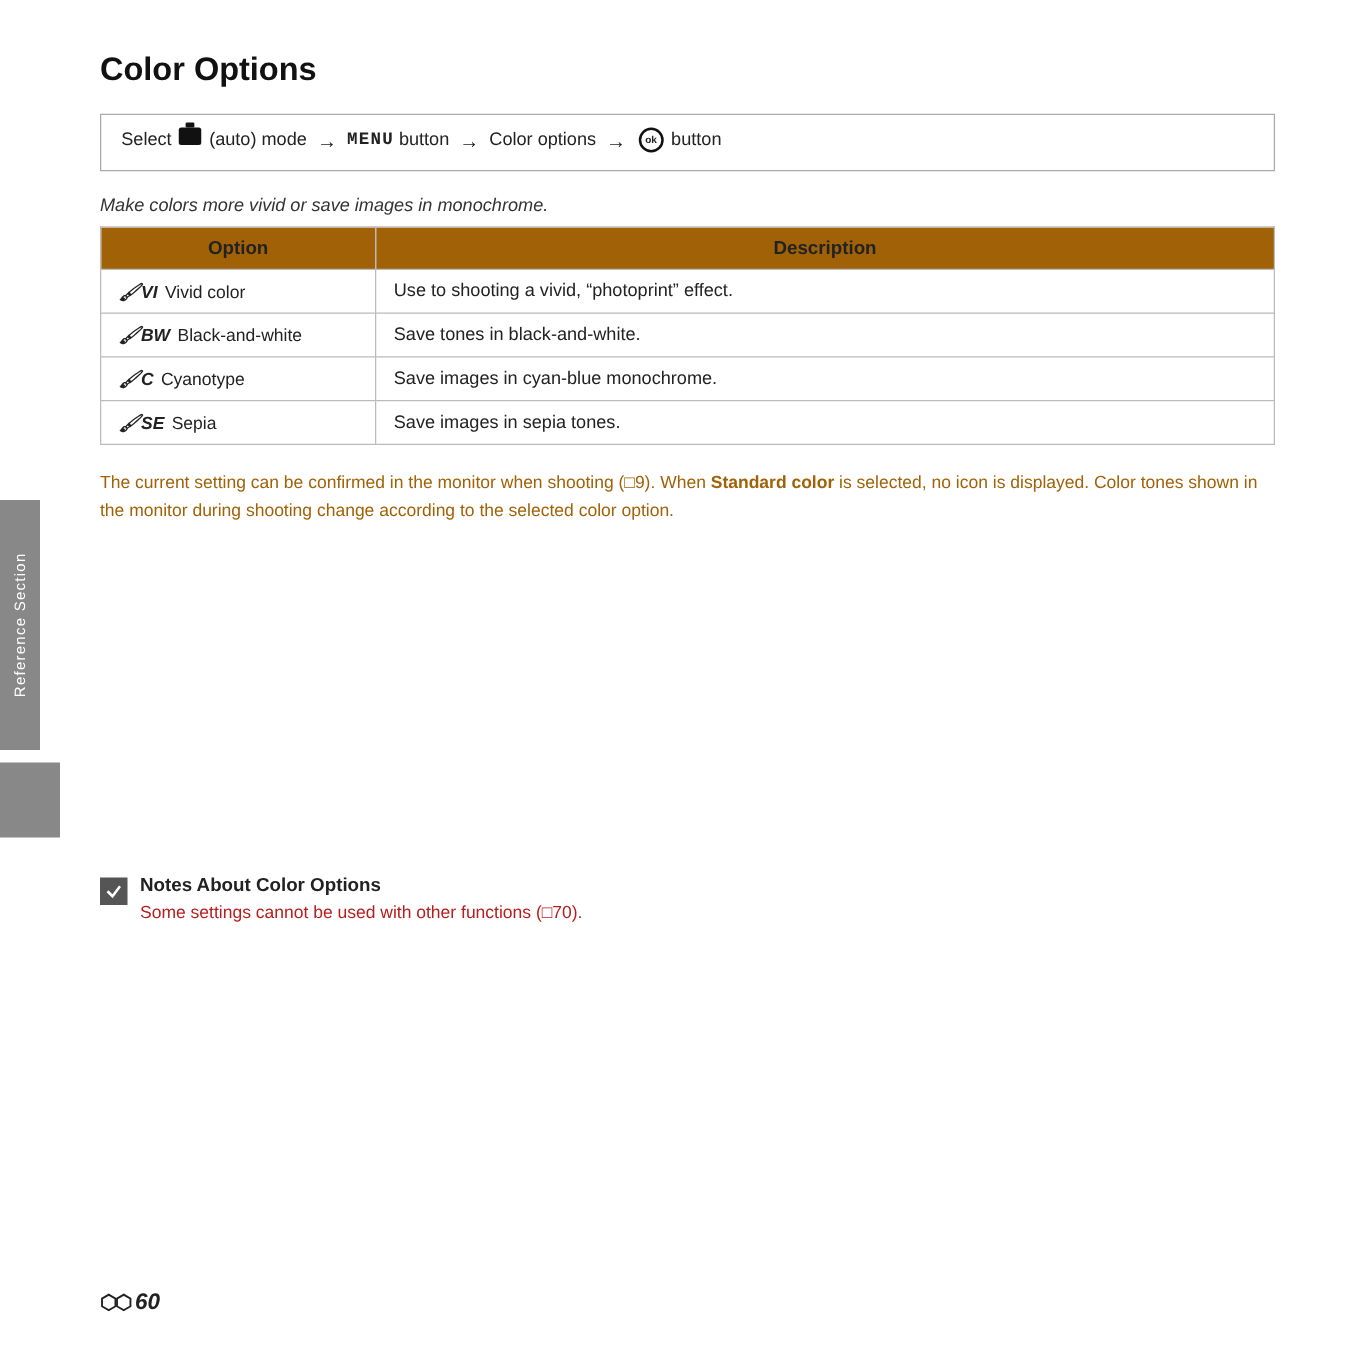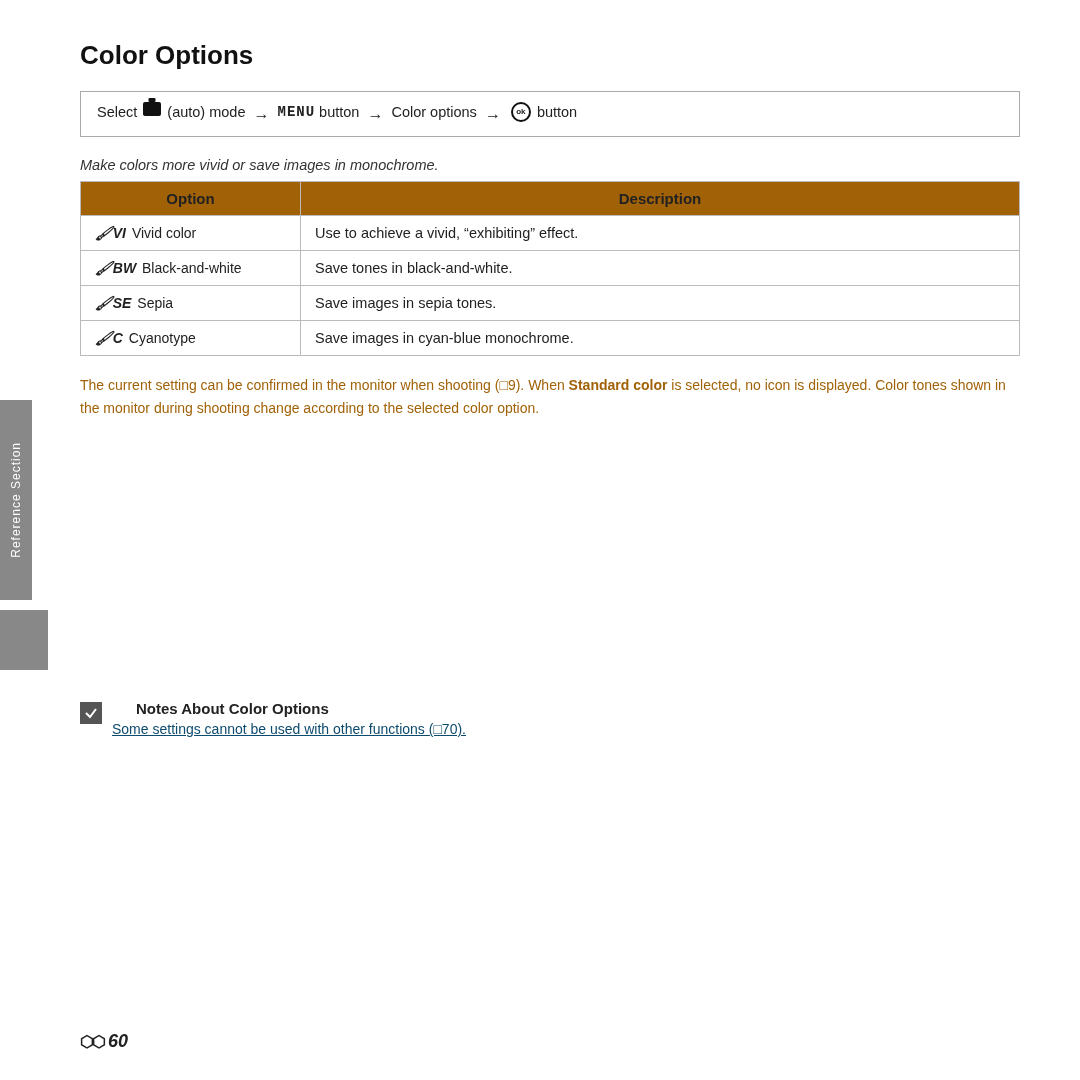--- a/index.html
+++ b/index.html
@@ -186,27 +186,25 @@
     .notes-icon svg {
       width: 14px;
       height: 14px;
       fill: white;
     }
 
     .notes-content h3 {
       font-size: 15px;
       font-weight: bold;
       margin-bottom: 4px;
-      margin-left: 24px;
     }
 
     .notes-content p {
       font-size: 14px;
-      color: #0c4a6e;
-      text-decoration: underline;
+      color: #b91c1c;
     }
 
     .page-footer {
       position: absolute;
       bottom: 28px;
       left: 80px;
       display: flex;
       align-items: center;
       gap: 4px;
       font-size: 17px;
@@ -257,39 +255,39 @@
       <tr>
         <th>Option</th>
         <th>Description</th>
       </tr>
     </thead>
     <tbody>
       <tr>
         <td>
           <span style="font-style:italic; font-weight:bold; font-size:14px; margin-right:2px;">🖌VI</span> Vivid color
         </td>
-        <td>Use to achieve a vivid, “exhibiting” effect.</td>
+        <td>Use to shooting a vivid, “photoprint” effect.</td>
       </tr>
       <tr>
         <td>
           <span style="font-style:italic; font-weight:bold; font-size:14px; margin-right:2px;">🖌BW</span> Black-and-white
         </td>
         <td>Save tones in black-and-white.</td>
       </tr>
       <tr>
         <td>
+          <span style="font-style:italic; font-weight:bold; font-size:14px; margin-right:2px;">🖌C</span> Cyanotype
+        </td>
+        <td>Save images in cyan-blue monochrome.</td>
+      </tr>
+      <tr>
+        <td>
           <span style="font-style:italic; font-weight:bold; font-size:14px; margin-right:2px;">🖌SE</span> Sepia
         </td>
         <td>Save images in sepia tones.</td>
-      </tr>
-      <tr>
-        <td>
-          <span style="font-style:italic; font-weight:bold; font-size:14px; margin-right:2px;">🖌C</span> Cyanotype
-        </td>
-        <td>Save images in cyan-blue monochrome.</td>
       </tr>
     </tbody>
   </table>
 
   <p class="note-text">
     The current setting can be confirmed in the monitor when shooting (□9). When <strong>Standard color</strong> is selected, no icon is displayed. Color tones shown in the monitor during shooting change according to the selected color option.
   </p>
 
   <div class="notes-section">
     <div class="notes-icon">

